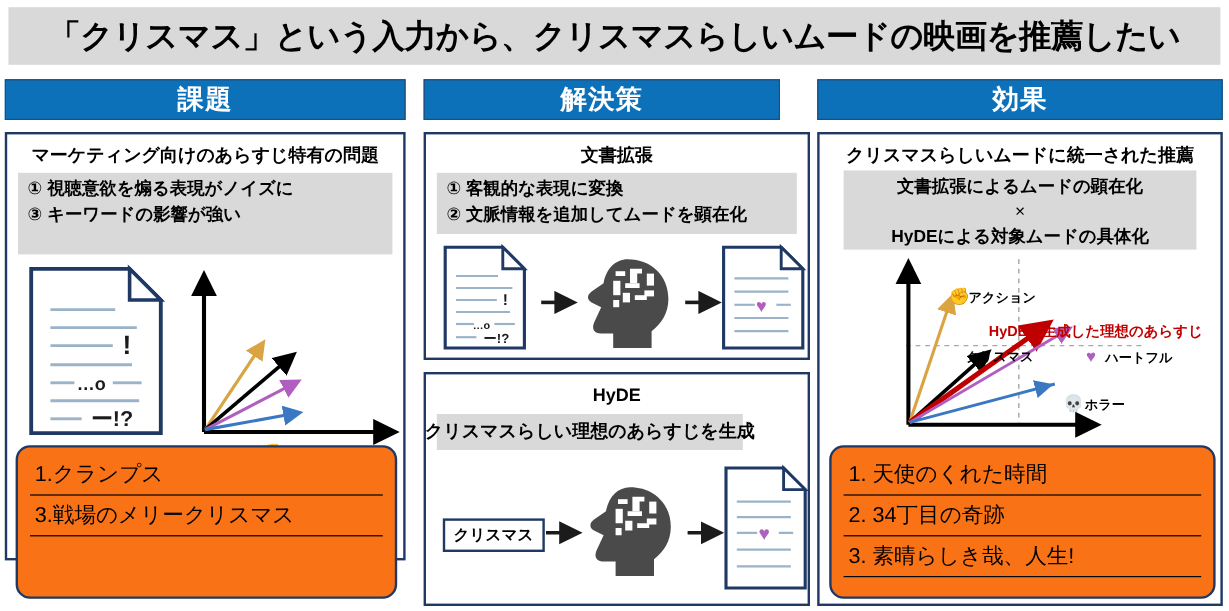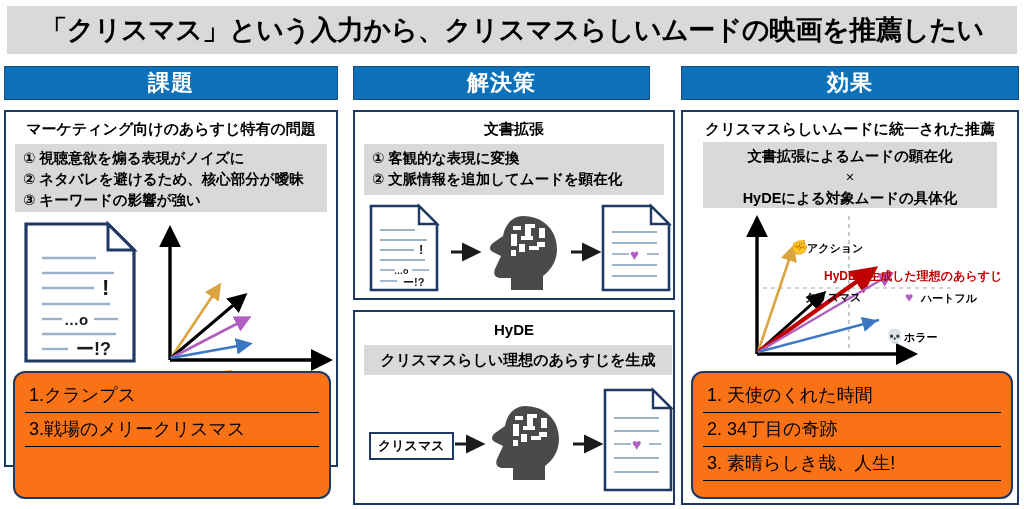--- a/index.html
+++ b/index.html
@@ -115,21 +115,20 @@
   <div class="col-header" id="hdr-3">
     <span class="txt">効果</span>
   </div>
 
   <div class="panel" id="panel-1">
 
     <div class="panel-title" style="top:8px;">マーケティング向けのあらすじ特有の問題</div>
 
     <div class="gray-box" style="left:9px; top:32px; width:312px; height:68px;">
       <div class="line">① 視聴意欲を煽る表現がノイズに</div>
-      <div class="line">② ネタバレを避けるため、核心部分が曖昧</div>
       <div class="line">③ キーワードの影響が強い</div>
     </div>
 
     <svg style="left:16px; top:108px;" width="120" height="145" viewBox="0 0 120 145">
       <path d="M4 4 H86 L112 30 V141 H4 Z" fill="#ffffff" stroke="#1f3864" stroke-width="3.2" stroke-linejoin="miter"></path>
       <path d="M86 4 L112 30 H86 Z" fill="#ffffff" stroke="#1f3864" stroke-width="3"></path>
       <g stroke="#9ab3c9" stroke-width="2.4" stroke-linecap="butt">
         <line x1="20" y1="38" x2="74" y2="38"></line>
         <line x1="20" y1="53" x2="92" y2="53"></line>
         <line x1="20" y1="68" x2="72" y2="68"></line>
@@ -247,21 +246,21 @@
           <line x1="13" y1="74" x2="58" y2="74"></line>
         </g>
         <text x="31" y="58" font-size="15" fill="#b05fc0" font-family="'Liberation Sans',sans-serif">♥</text>
       </g>
     </svg>
   </div>
 
   <div class="panel" id="panel-2b">
     <div class="panel-title" style="top:9px;">HyDE</div>
 
-    <div class="gray-box centered" style="left:9px; top:33px; width:308px; height:30px; display:flex; align-items:center; justify-content:center;">
+    <div class="gray-box centered" style="left:9px; top:33px; width:255px; height:30px; display:flex; align-items:center; justify-content:center;">
       <div class="line" style="font-size:15px;">クリスマスらしい理想のあらすじを生成</div>
     </div>
 
     <div class="chip" style="left:14px; top:120px;">クリスマス</div>
 
     <svg style="left:12px; top:72px;" width="300" height="112" viewBox="0 0 300 112">
       <defs>
         <marker id="fa2" markerWidth="7" markerHeight="7" refX="5" refY="3.2" orient="auto">
           <path d="M0,0 L6.5,3.2 L0,6.4 Z" fill="#1b1b1b"></path>
         </marker>

